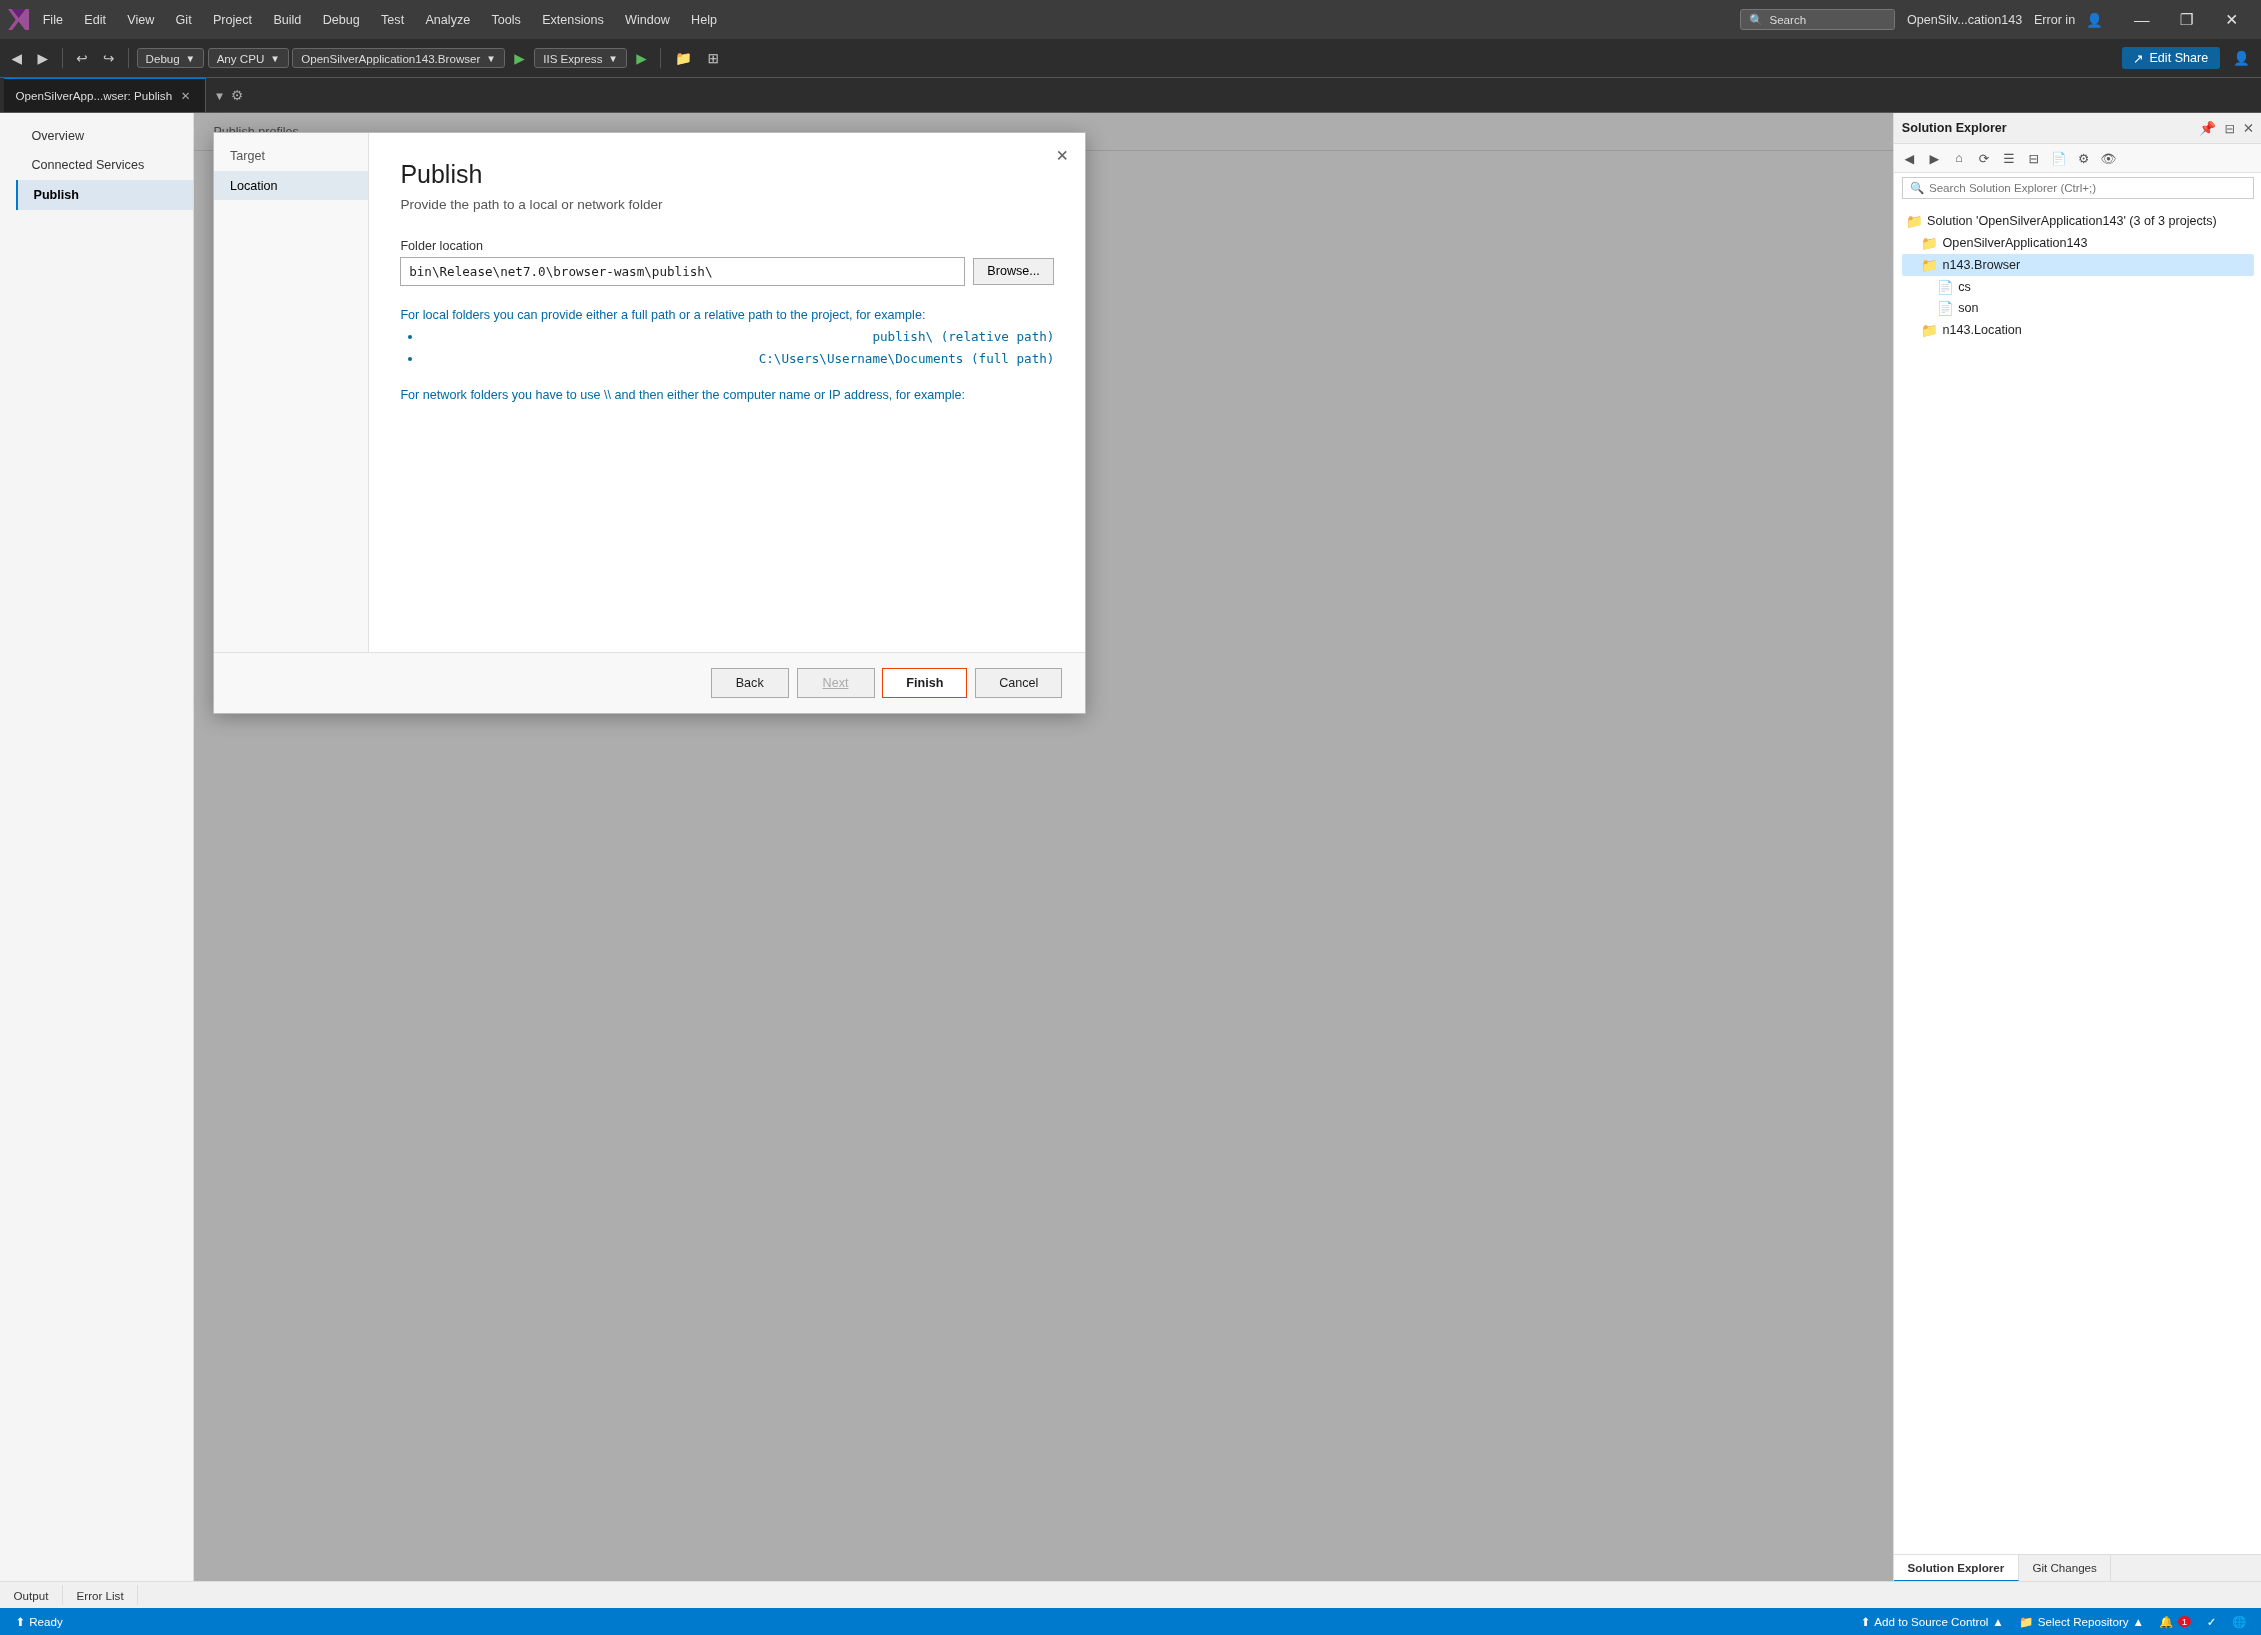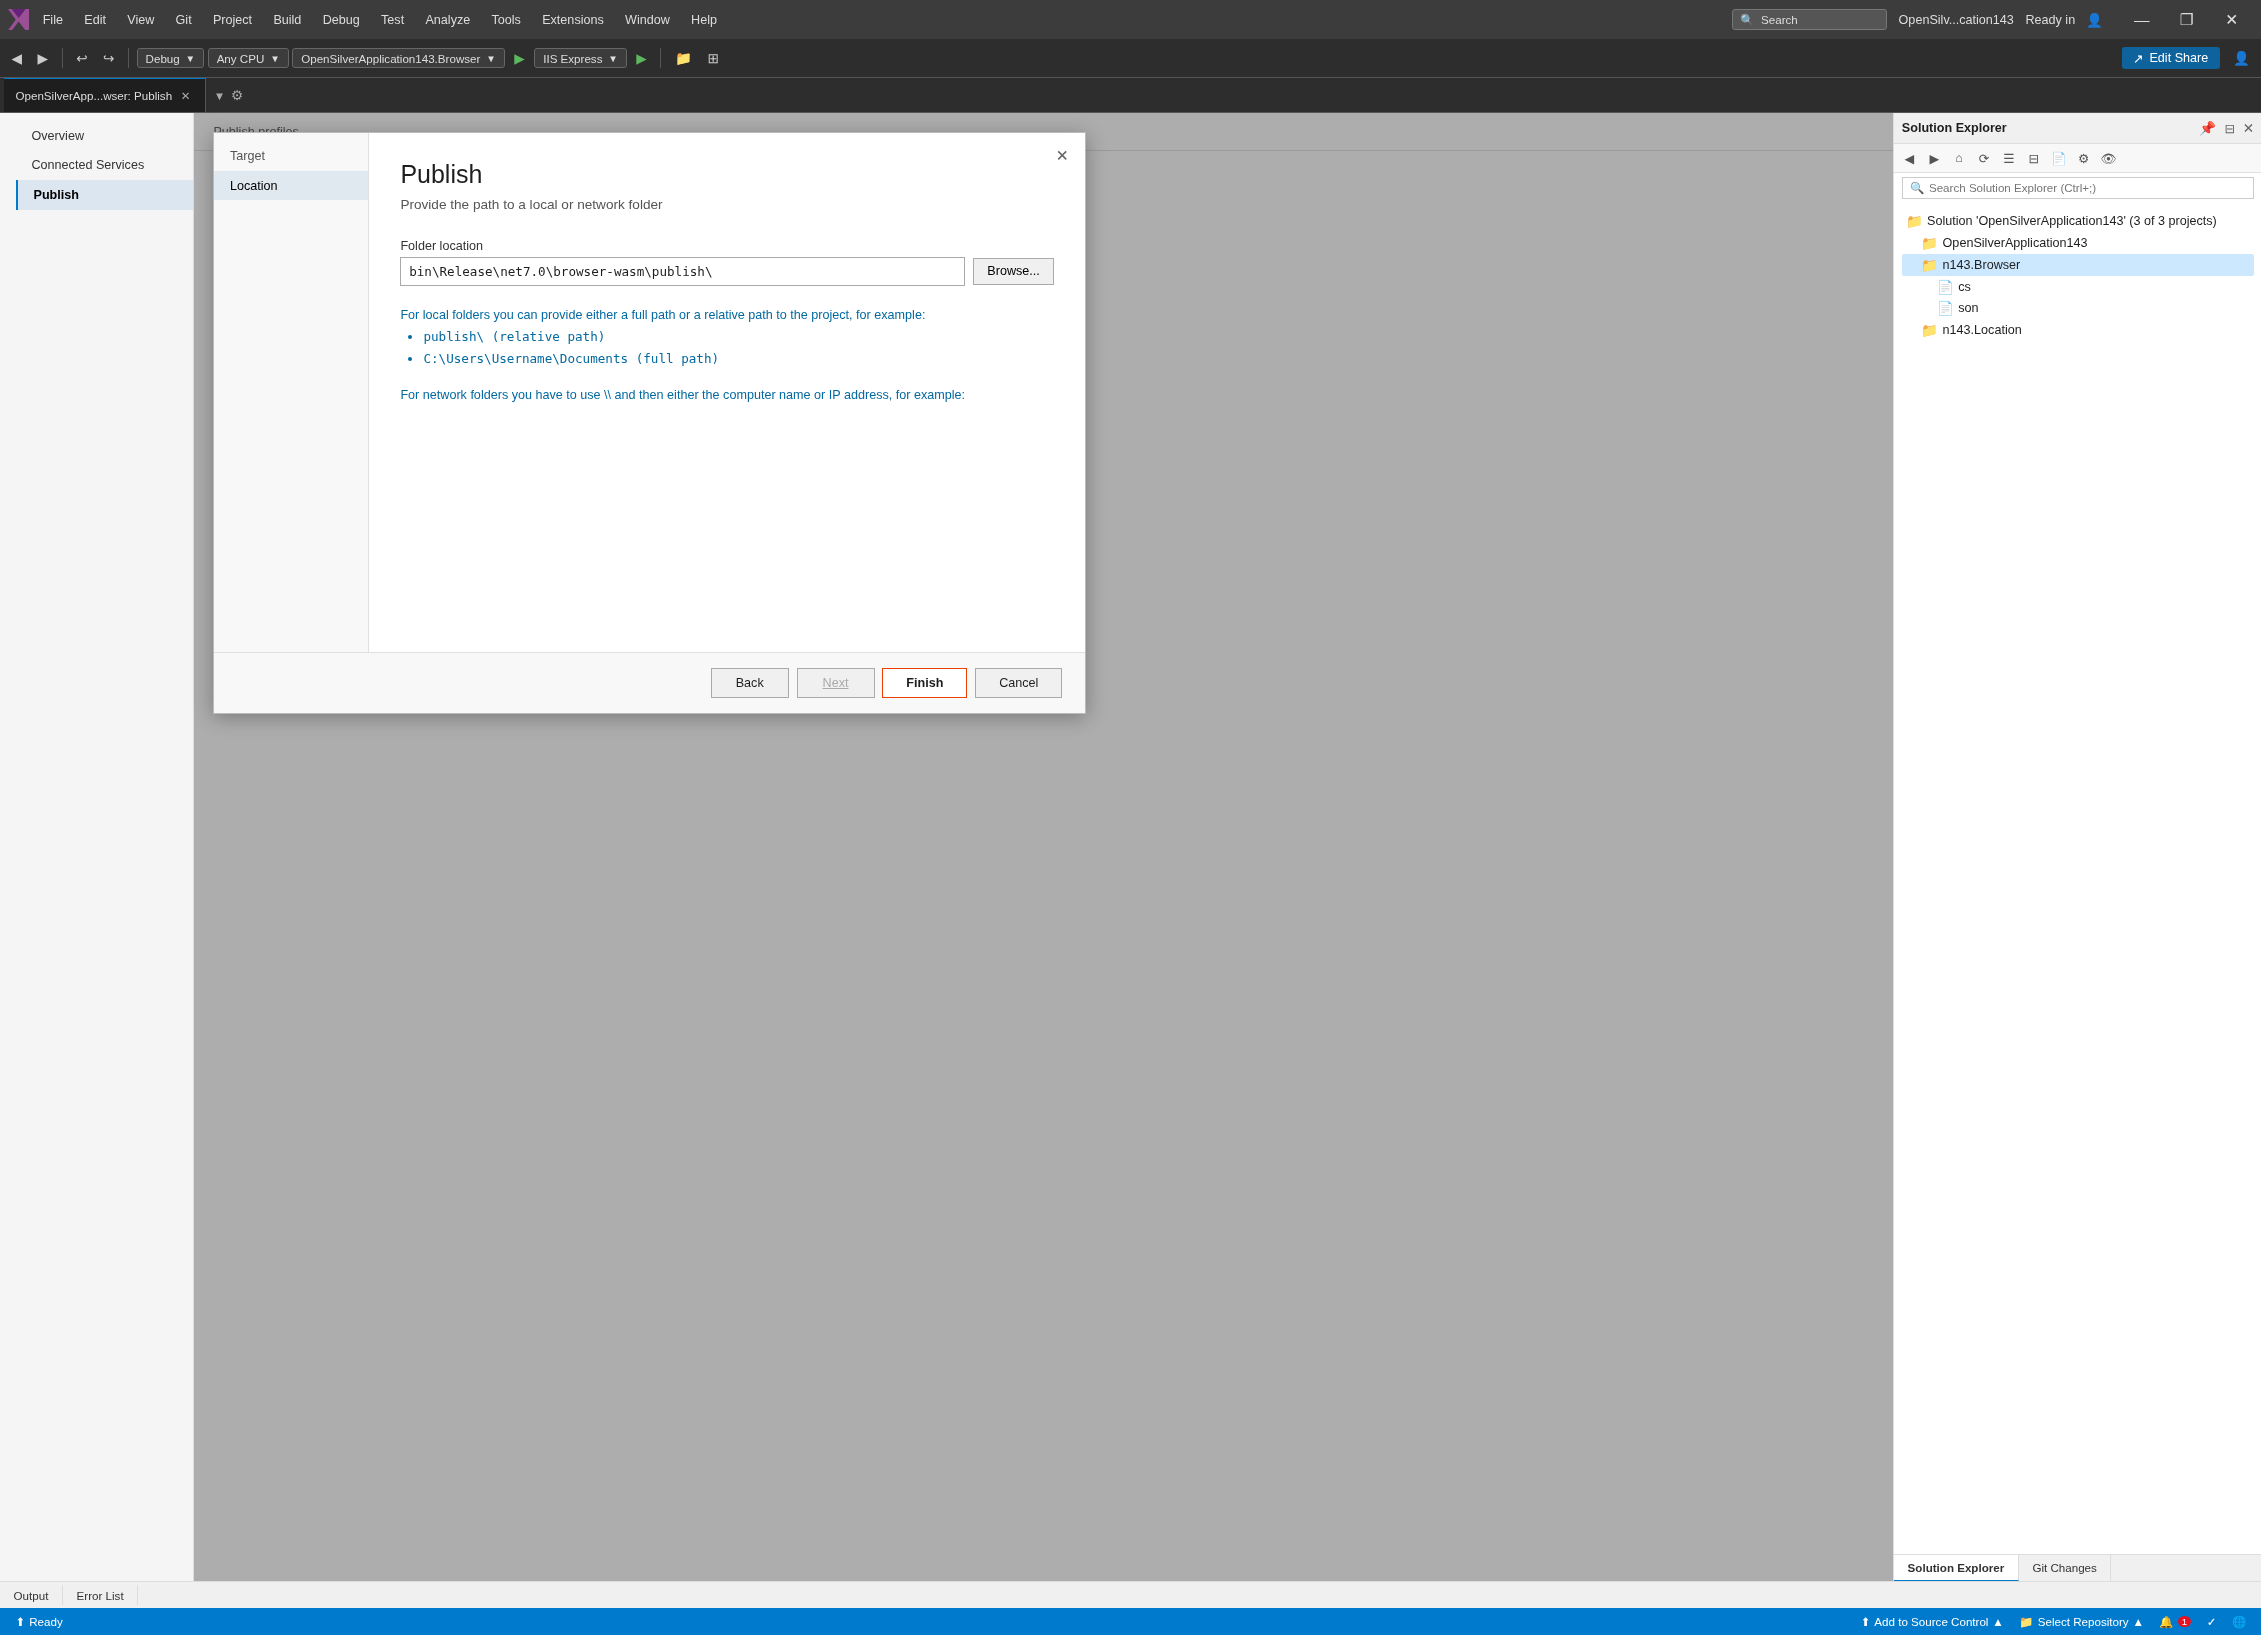--- a/index.html
+++ b/index.html
@@ -310,20 +310,21 @@
 
     .help-text {
       font-size: 12.6px;
       color: #0369a1;
       line-height: 1.7;
       margin-bottom: 15.5px;
     }
     .help-text ul {
       list-style: disc;
       padding-left: 23px;
+      text-align: right;
     }
     .help-text li {
       font-family: 'Consolas', monospace;
       font-size: 12.6px;
     }
 
     
     .dialog-footer {
       display: flex;
       justify-content: flex-end;
@@ -525,21 +526,21 @@
     <span class="title-bar-menu-item">Extensions</span>
     <span class="title-bar-menu-item">Window</span>
     <span class="title-bar-menu-item">Help</span>
   </div>
   <div class="title-bar-right">
     <div class="search-box">
       <span>🔍</span>
       <span>Search</span>
     </div>
     <span class="title-text">OpenSilv...cation143</span>
-    <span class="title-text">Ready in</span>
+    <span class="title-text">Error in</span>
     <span style="color:#aaa;font-size:13.6px;">👤</span>
   </div>
   <div class="title-controls">
     <div class="title-control-btn">—</div>
     <div class="title-control-btn">❐</div>
     <div class="title-control-btn close">✕</div>
   </div>
 </div>
 
 <div class="toolbar">

